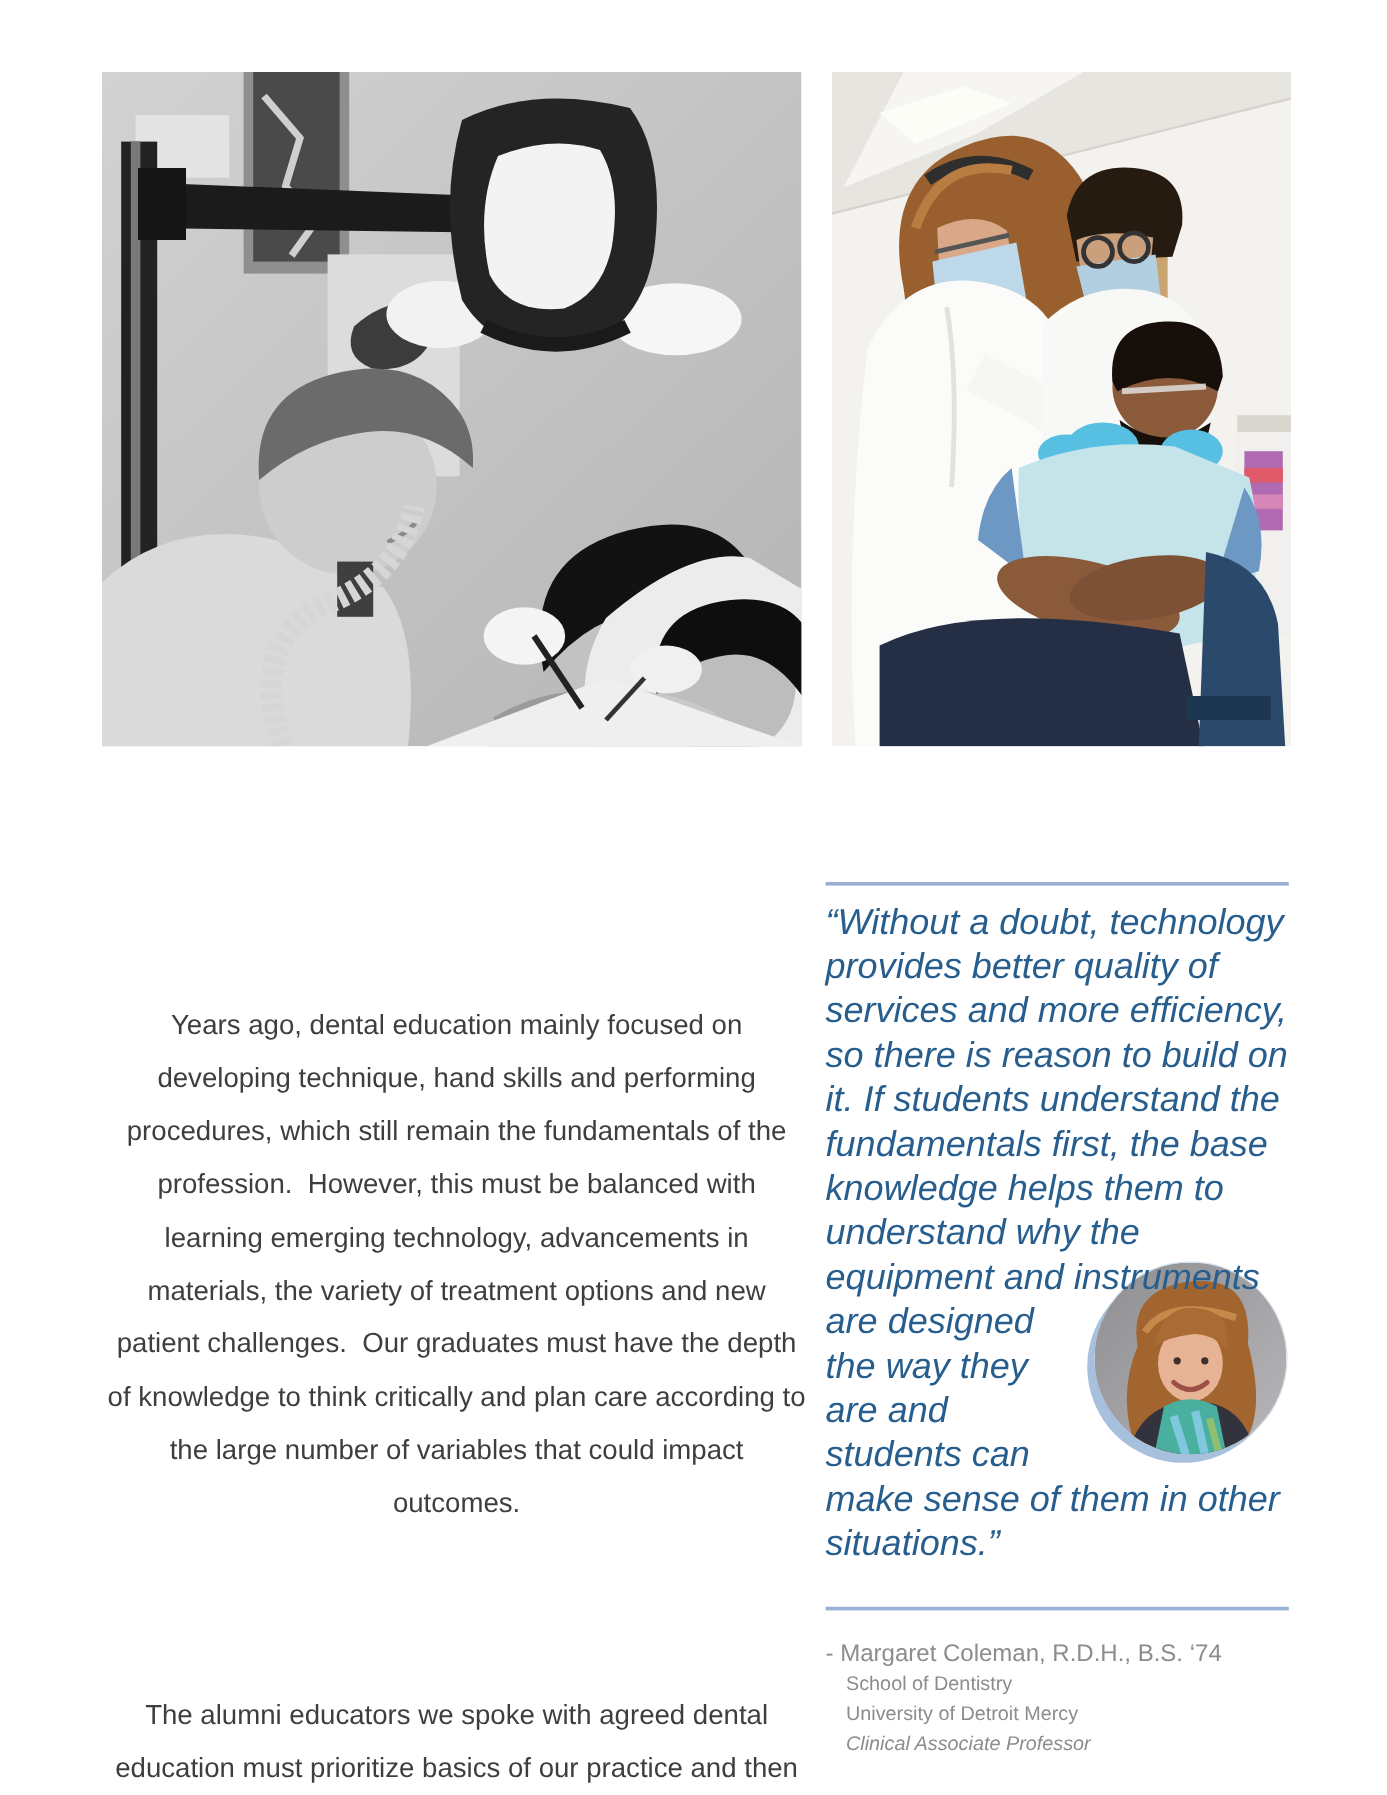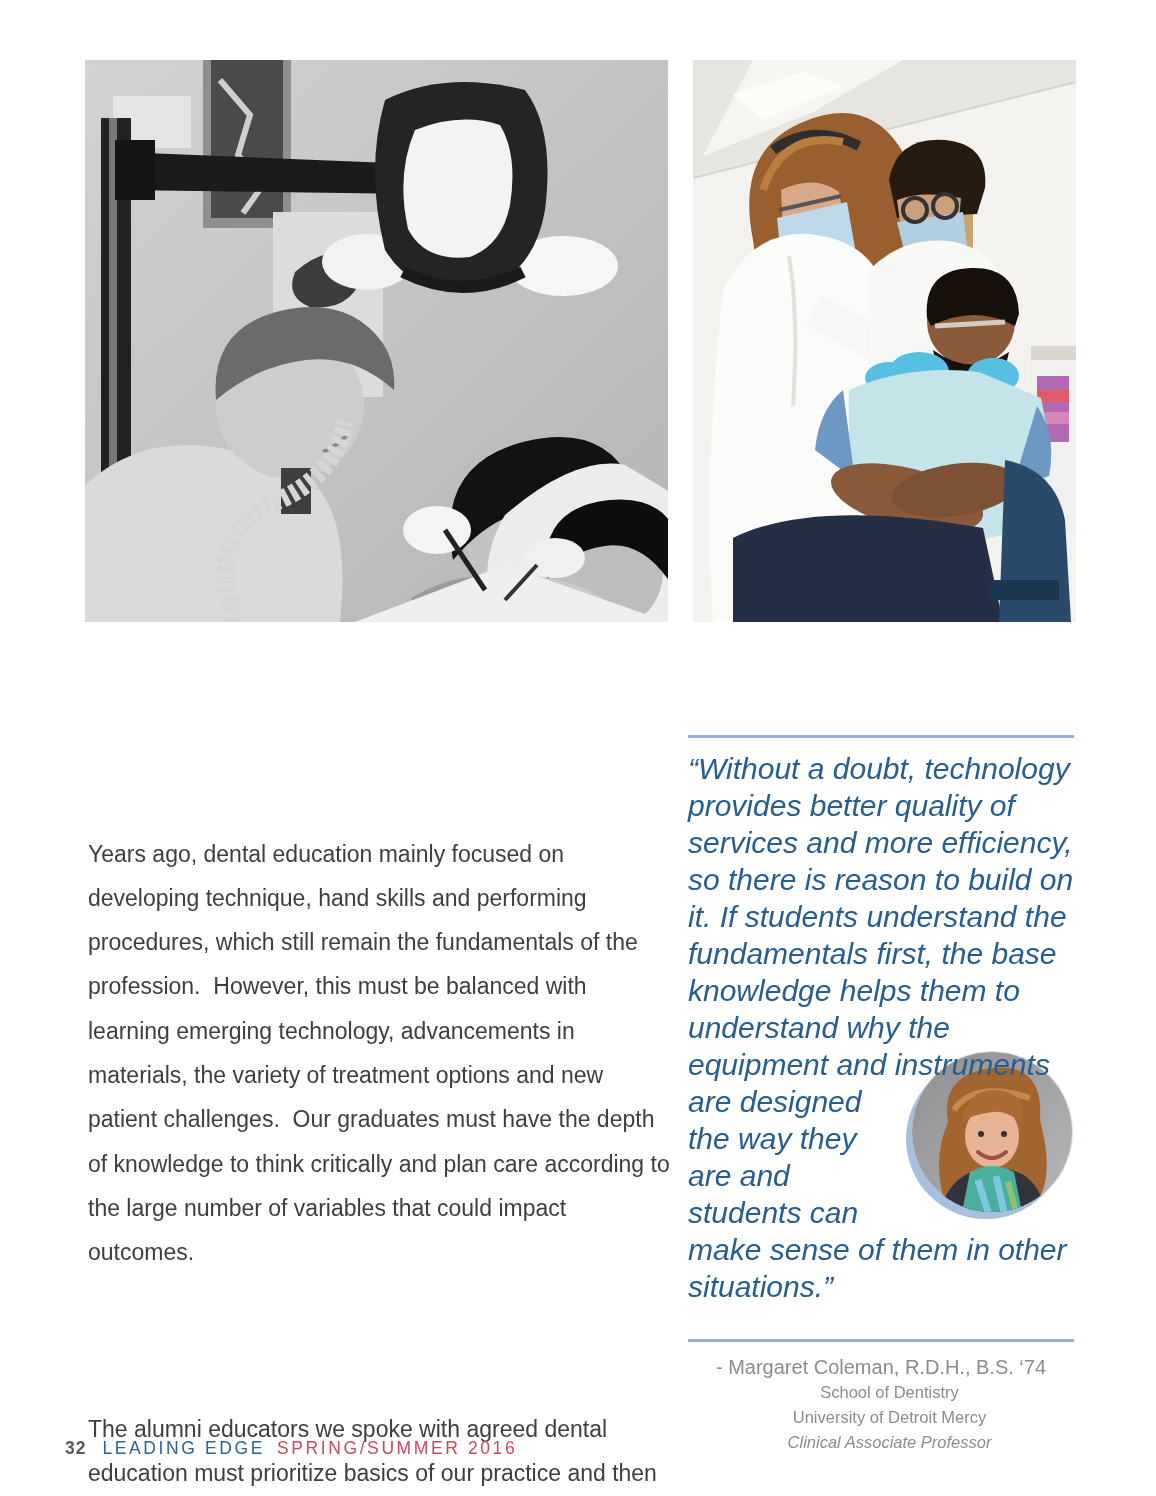--- a/index.html
+++ b/index.html
@@ -17,37 +17,37 @@
   .photo{position:absolute;top:60px;overflow:hidden;}
   .photo svg{display:block;width:100%;height:100%;}
   .photo-left{left:85px;width:583px;height:562px;}
   .photo-right{left:693px;width:383px;height:562px;}
 
   .body-col{
     position:absolute;left:88px;top:743px;width:585px;
     font-size:23px;line-height:44.3px;color:var(--body-text);
     white-space:pre-wrap;
   }
-  .body-col p{margin:0 0 44px 0;}
+  .body-col p{margin:0 0 44px 0;text-align:center;}
 
   .quote-col{position:absolute;left:688px;top:735px;width:386px;}
   .rule{height:3px;background:var(--rule-blue);width:100%;}
   blockquote{
     margin:12px 0 0 0;font-style:italic;color:var(--quote-blue);
     font-size:30px;line-height:37px;
   }
   .portrait-float{
     float:right;width:160px;height:160px;border-radius:50%;
     margin:6px 2px 10px 14px;shape-outside:circle(55%);
     box-shadow:-6px 7px 0 0 var(--ring-blue),0 0 0 1px rgba(166,192,222,.45);
     overflow:hidden;display:block;
   }
   .portrait-float svg{display:block;width:100%;height:100%;}
   .rule-bottom{margin-top:34px;}
-  .attribution{margin-top:12px;color:var(--attribution-gray);text-align:center;}
+  .attribution{margin-top:23px;color:var(--attribution-gray);}
   .attr-name{font-size:20px;line-height:26px;}
   .attr-sub{font-size:16.5px;line-height:25px;padding-left:17px;}
   .attr-sub.italic{font-style:italic;}
 
   .footer{
     position:absolute;left:65px;top:1438px;display:flex;align-items:baseline;
     font-size:17.5px;
   }
   .footer .pagenum{font-weight:bold;color:var(--footer-number);letter-spacing:1px;}
   .footer .brand{color:var(--footer-brand-blue);letter-spacing:2.6px;margin-left:16px;}
@@ -186,19 +186,14 @@
     </blockquote>
     <div class="rule rule-bottom"></div>
     <div class="attribution">
       <div class="attr-name">- Margaret Coleman, R.D.H., B.S. ‘74</div>
       <div class="attr-sub">School of Dentistry</div>
       <div class="attr-sub">University of Detroit Mercy</div>
       <div class="attr-sub italic">Clinical Associate Professor</div>
     </div>
   </div>
 
-  <div class="footer">
-    <span class="pagenum">32</span>
-    <span class="brand">LEADING EDGE</span>
-    <span class="issue">SPRING/SUMMER 2016</span>
-  </div>
 
 </div>
 
 </body></html>

